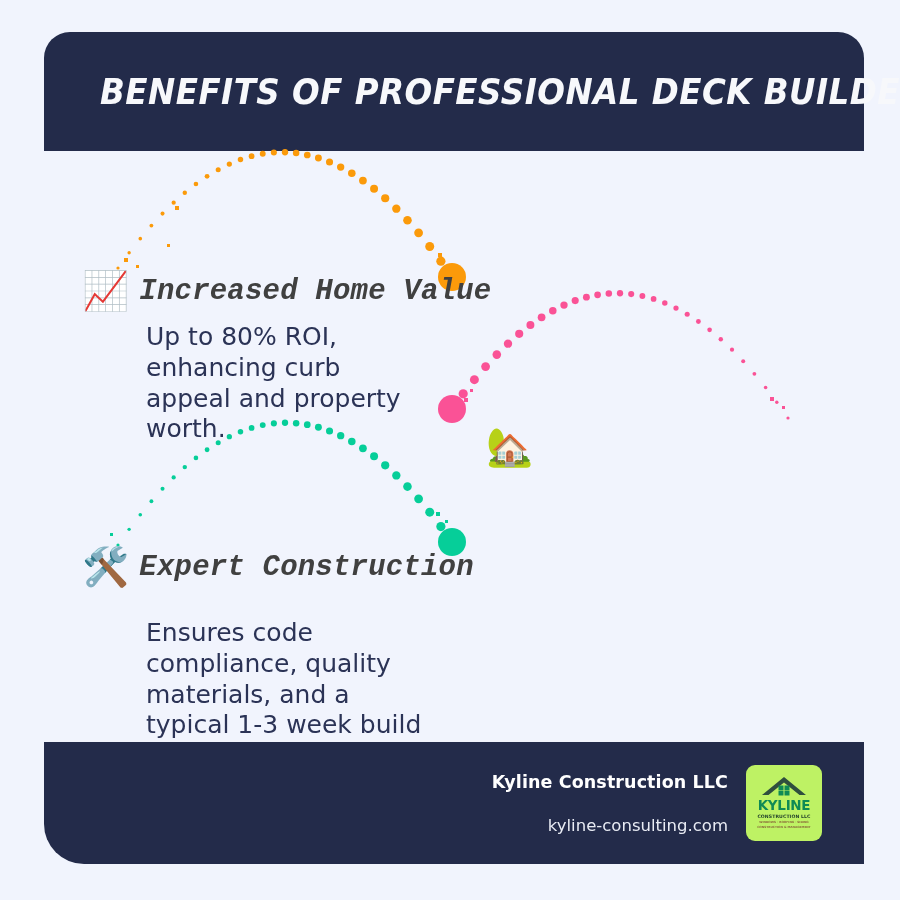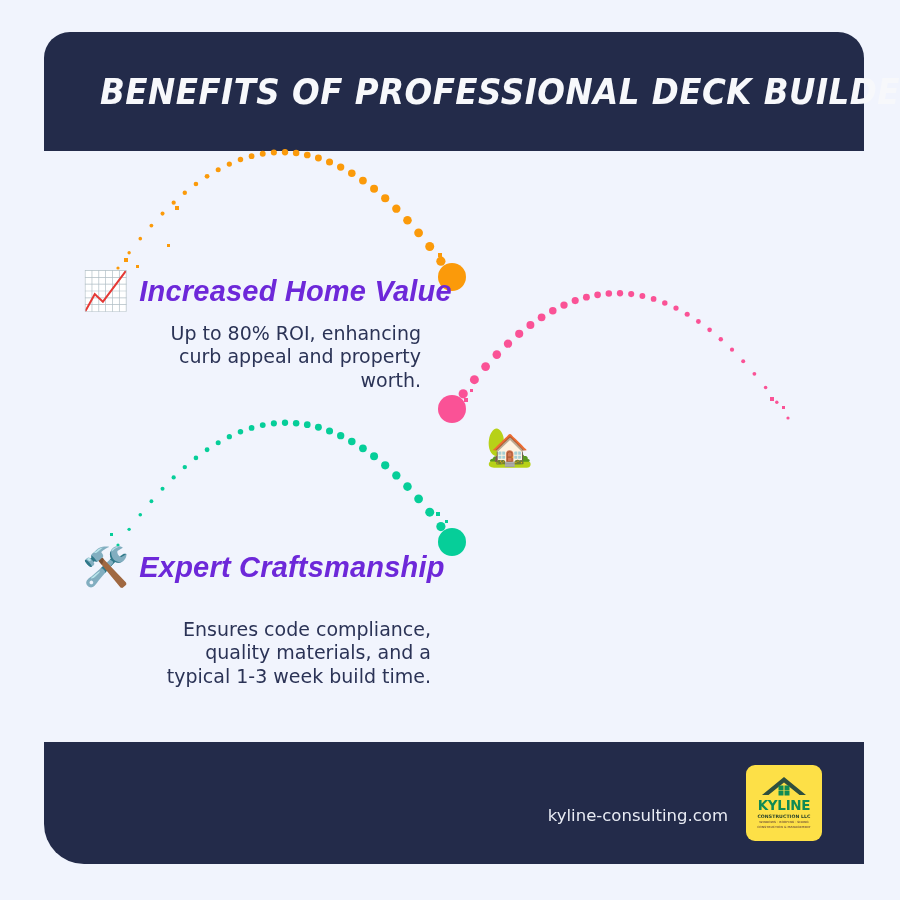--- a/index.html
+++ b/index.html
@@ -71,35 +71,34 @@
     align-items: center;
     gap: 10px;
     white-space: nowrap;
   }
   .benefit-icon {
     font-size: 38px;
     line-height: 1;
     font-family: "DejaVu Sans", sans-serif;
   }
   .benefit-title {
-    color: #6d28d9;
+    color: #404040;
     font-size: 29px;
     font-weight: 700;
     font-style: italic;
-    font-family: Liberation Sans, sans-serif;
+    font-family: Liberation Mono, monospace;
     letter-spacing: 0.2px;
   }
   .benefit-desc {
     color: #2b3356;
-    font-size: 19px;
+    font-size: 25px;
     line-height: 1.23;
     font-family: "DejaVu Sans", sans-serif;
     font-weight: 400;
     margin-top: 12px;
-    text-align: right;
   }
 
   
   #benefit-1 { left: 82px;  top: 272px; }
   #benefit-1 .benefit-desc { margin-left: 64px; width: 275px; }
 
   #benefit-2 { left: 486px; top: 428px; }
   #benefit-2 .benefit-desc { margin-left: 0px; width: 270px; }
 
   #benefit-3 { left: 82px;  top: 548px; }
@@ -140,21 +139,21 @@
     font-size: 16.5px;
     font-weight: 400;
     font-family: "DejaVu Sans", sans-serif;
     margin-top: 24px;
   }
 
   
   .logo-card {
     width: 76px;
     height: 76px;
-    background: #fde047;
+    background: #bef264;
     border-radius: 9px;
     display: flex;
     flex-direction: column;
     align-items: center;
     justify-content: center;
     box-sizing: border-box;
     padding: 5px 4px;
   }
   .logo-roof { margin-bottom: 1px; }
   .logo-name {
@@ -324,28 +323,29 @@
 
   <div class="benefit" id="benefit-2">
     <div class="benefit-head">
       <span class="benefit-icon">🏡</span>
     </div>
   </div>
 
   <div class="benefit" id="benefit-3">
     <div class="benefit-head">
       <span class="benefit-icon">🛠️</span>
-      <span class="benefit-title">Expert Craftsmanship</span>
+      <span class="benefit-title">Expert Construction</span>
     </div>
     <div class="benefit-desc">Ensures code compliance, quality materials, and a typical 1-3 week build time.</div>
   </div>
 
   <div class="footer-band">
     <div class="footer-inner">
       <div class="footer-text">
+        <div class="footer-company">Kyline Construction LLC</div>
         <div class="footer-url">kyline-consulting.com</div>
       </div>
       <div class="logo-card">
         <svg class="logo-roof" width="46" height="22" viewBox="0 0 46 22">
           <path d="M23 1 L45 19 L38.5 19 L23 6.5 L7.5 19 L1 19 Z" fill="#2f4f3e"></path>
           <rect x="17.5" y="9.5" width="5" height="5" fill="#0f8a55"></rect>
           <rect x="23.5" y="9.5" width="5" height="5" fill="#0f8a55"></rect>
           <rect x="17.5" y="15" width="5" height="4.5" fill="#0f8a55"></rect>
           <rect x="23.5" y="15" width="5" height="4.5" fill="#0f8a55"></rect>
         </svg>

